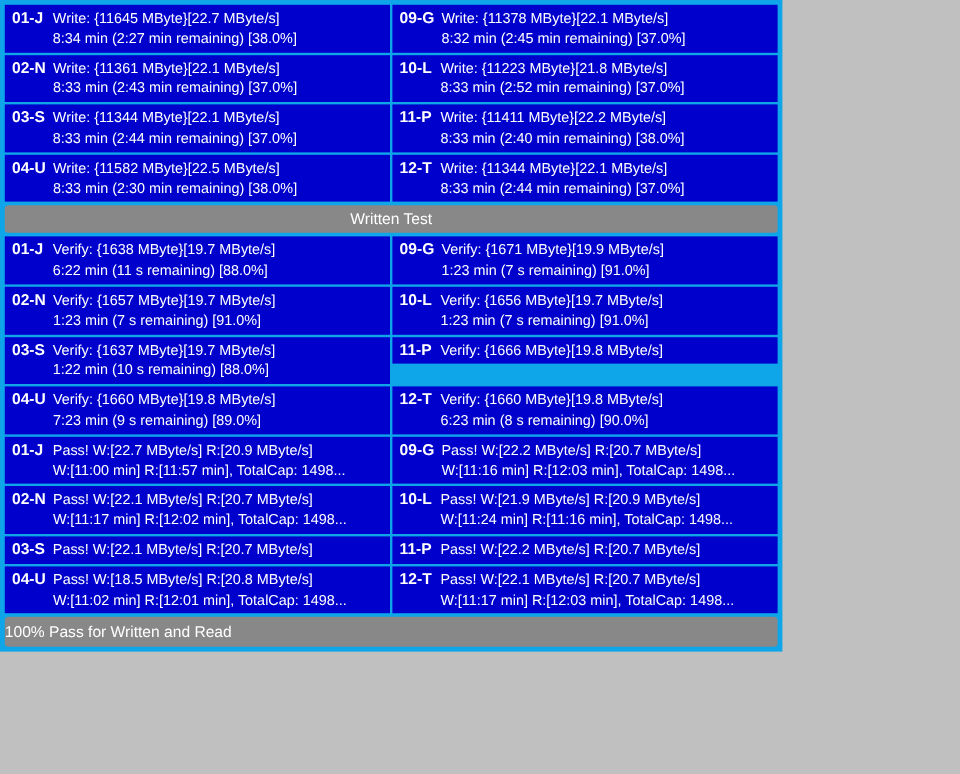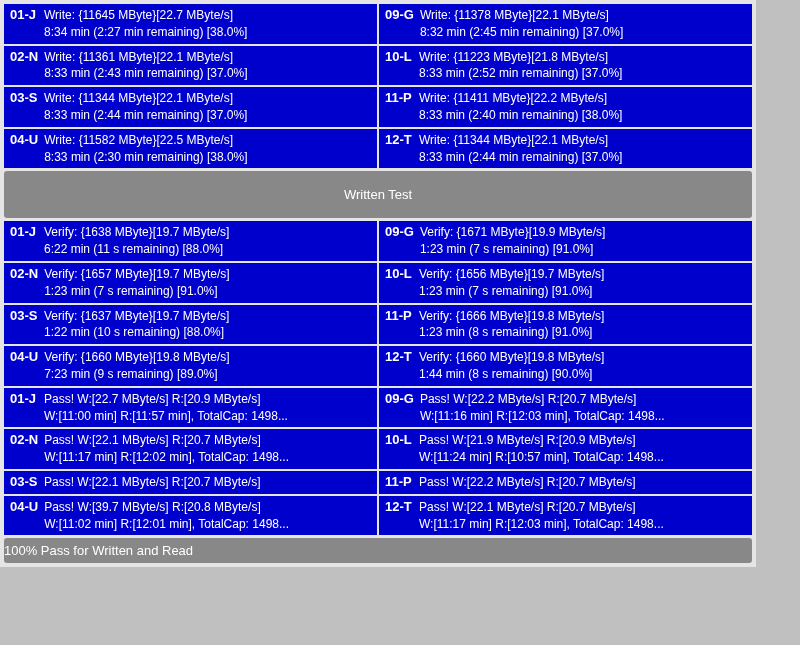--- a/index.html
+++ b/index.html
@@ -4,22 +4,22 @@
   <style>
     * { box-sizing: border-box; margin: 0; padding: 0; }
     body {
       background: #c0c0c0;
       font-family: Arial, sans-serif;
       font-size: 12px;
       width: 800px;
       min-height: 645px;
     }
     .main-container {
-      width: 756px;
-      background: #e5e5e5;
+      width: 652px;
+      background: #0ea5e9;
       padding: 4px;
     }
     .section {
       margin-bottom: 2px;
     }
     .grid {
       display: grid;
       grid-template-columns: 1fr 1fr;
       gap: 2px;
       margin-bottom: 2px;
@@ -41,21 +41,21 @@
     }
     .cell-content {
       color: white;
       font-size: 12px;
       line-height: 1.4;
     }
     .section-header {
       background: #888;
       color: white;
       text-align: center;
-      padding: 16px 0;
+      padding: 4px 0;
       font-size: 13px;
       font-weight: normal;
       margin: 3px 0;
       border-radius: 3px;
     }
     .bottom-bar {
       background: #888;
       color: white;
       text-align: left;
       padding: 5px 0;
@@ -200,40 +200,39 @@
             <div>Verify: {1637 MByte}[19.7 MByte/s]</div>
             <div>1:22 min (10 s remaining)  [88.0%]</div>
           </span>
         </div>
       </div>
       <div>
         <div class="cell">
           <span class="cell-label">11-P</span>
           <span class="cell-content">
             <div>Verify: {1666 MByte}[19.8 MByte/s]</div>
-            <div>1:23 min (8 s remaining)  [91.0%]</div>
           </span>
         </div>
       </div>
 
       <div>
         <div class="cell">
           <span class="cell-label">04-U</span>
           <span class="cell-content">
             <div>Verify: {1660 MByte}[19.8 MByte/s]</div>
             <div>7:23 min (9 s remaining)  [89.0%]</div>
           </span>
         </div>
       </div>
       <div>
         <div class="cell">
           <span class="cell-label">12-T</span>
           <span class="cell-content">
             <div>Verify: {1660 MByte}[19.8 MByte/s]</div>
-            <div>1:44 min (8 s remaining)  [90.0%]</div>
+            <div>6:23 min (8 s remaining)  [90.0%]</div>
           </span>
         </div>
       </div>
     </div>
   </div>
 
 
   <div class="section">
     <div class="grid">
       <div>
@@ -262,21 +261,21 @@
             <div>Pass! W:[22.1 MByte/s] R:[20.7 MByte/s]</div>
             <div>W:[11:17 min] R:[12:02 min], TotalCap: 1498...</div>
           </span>
         </div>
       </div>
       <div>
         <div class="cell">
           <span class="cell-label">10-L</span>
           <span class="cell-content">
             <div>Pass! W:[21.9 MByte/s] R:[20.9 MByte/s]</div>
-            <div>W:[11:24 min] R:[10:57 min], TotalCap: 1498...</div>
+            <div>W:[11:24 min] R:[11:16 min], TotalCap: 1498...</div>
           </span>
         </div>
       </div>
 
       <div>
         <div class="cell">
           <span class="cell-label">03-S</span>
           <span class="cell-content">
             <div>Pass! W:[22.1 MByte/s] R:[20.7 MByte/s]</div>
           </span>
@@ -288,21 +287,21 @@
           <span class="cell-content">
             <div>Pass! W:[22.2 MByte/s] R:[20.7 MByte/s]</div>
           </span>
         </div>
       </div>
 
       <div>
         <div class="cell">
           <span class="cell-label">04-U</span>
           <span class="cell-content">
-            <div>Pass! W:[39.7 MByte/s] R:[20.8 MByte/s]</div>
+            <div>Pass! W:[18.5 MByte/s] R:[20.8 MByte/s]</div>
             <div>W:[11:02 min] R:[12:01 min], TotalCap: 1498...</div>
           </span>
         </div>
       </div>
       <div>
         <div class="cell">
           <span class="cell-label">12-T</span>
           <span class="cell-content">
             <div>Pass! W:[22.1 MByte/s] R:[20.7 MByte/s]</div>
             <div>W:[11:17 min] R:[12:03 min], TotalCap: 1498...</div>

